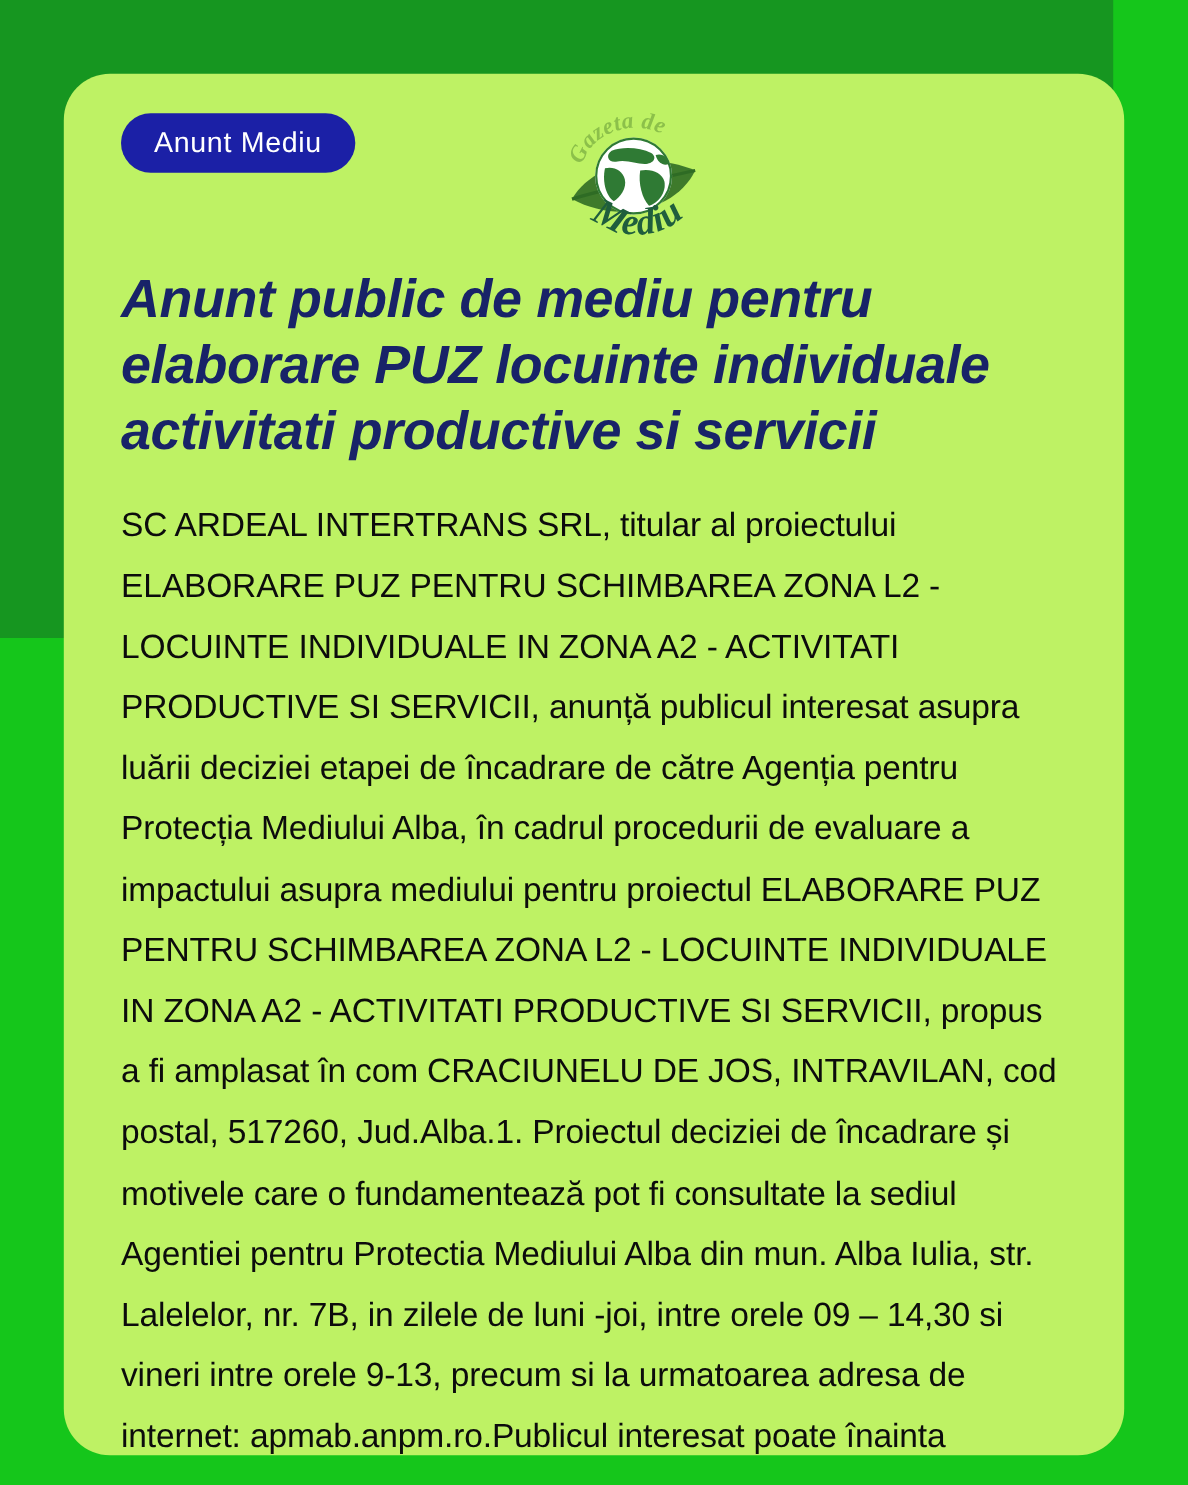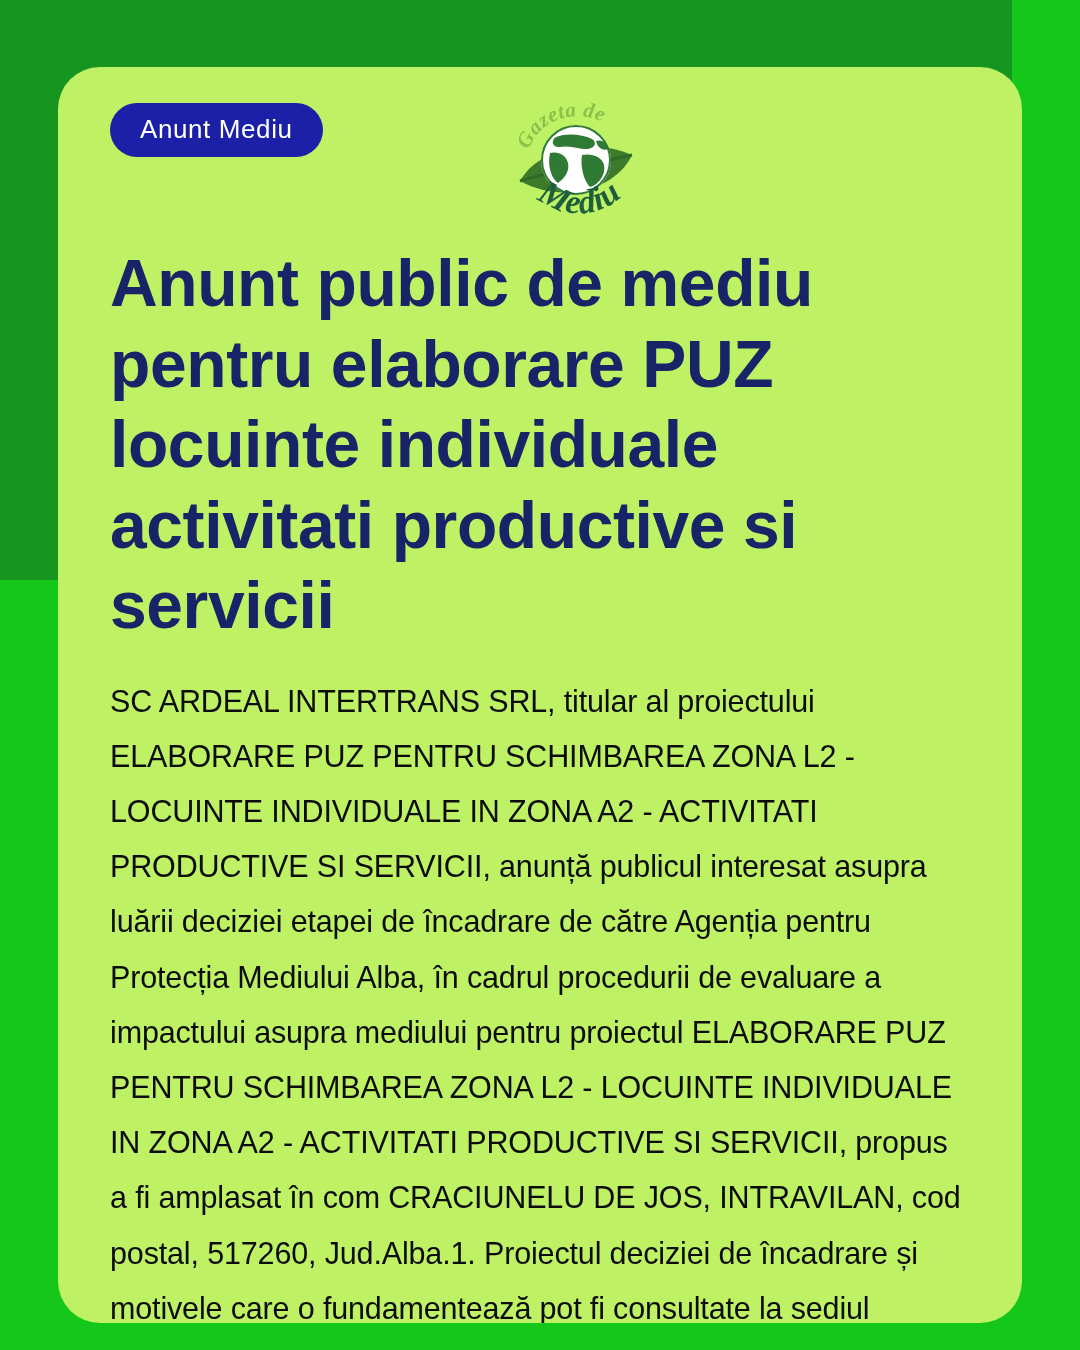--- a/index.html
+++ b/index.html
@@ -72,25 +72,26 @@
     top: -10px;
     width: 130px;
     height: 135px;
   }
   .logo-wrap svg { display: block; }
 
   
   .title {
     margin: 18px 0 0 0;
     color: #182368;
-    font-size: 66px;
+    font-size: 49px;
     line-height: 1.22;
     font-weight: 700;
     letter-spacing: -0.4px;
     font-family: "Liberation Sans", sans-serif;
+    font-style: italic;
   }
 
   
   .body-copy {
     margin: 28px 0 0 0;
     color: #0C0C0C;
     font-size: 30.5px;
     line-height: 1.81;
     font-weight: 400;
     letter-spacing: -0.15px;

